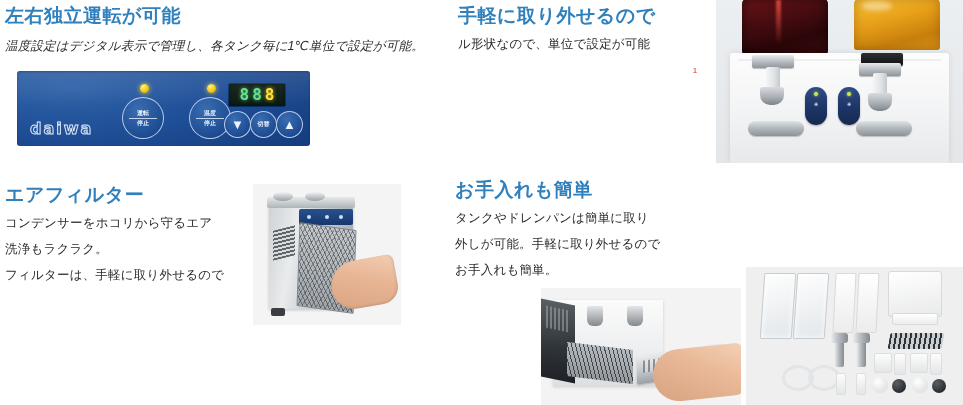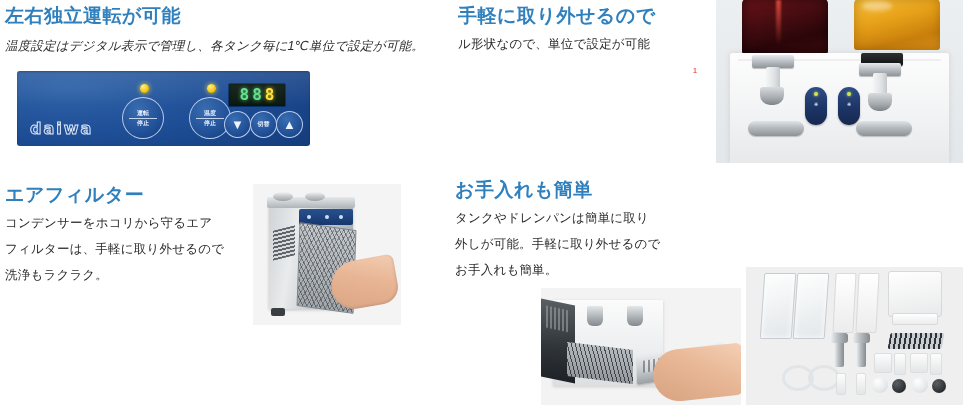--- a/index.html
+++ b/index.html
@@ -324,22 +324,22 @@
       <span class="mini">❋</span>
     </div>
   </div>
 </div>
 
 <div class="panel" style="left:5px;top:185px;">
   <div class="heading">エアフィルター</div>
 </div>
 <div class="panel body-text" style="left:5px;top:210px;width:245px;">
   <span class="ln">コンデンサーをホコリから守るエア</span>
+  <span class="ln">洗浄もラクラク。</span>
   <span class="ln">フィルターは、手軽に取り外せるので</span>
-  <span class="ln">洗浄もラクラク。</span>
 </div>
 
 <div class="panel img-filter">
   <div class="mach-body"></div>
   <div class="mach-top">
     <span class="pot" style="left:6px;"></span>
     <span class="pot" style="left:38px;"></span>
   </div>
   <div class="mach-panel">
     <span class="pdot" style="left:8px;"></span>

